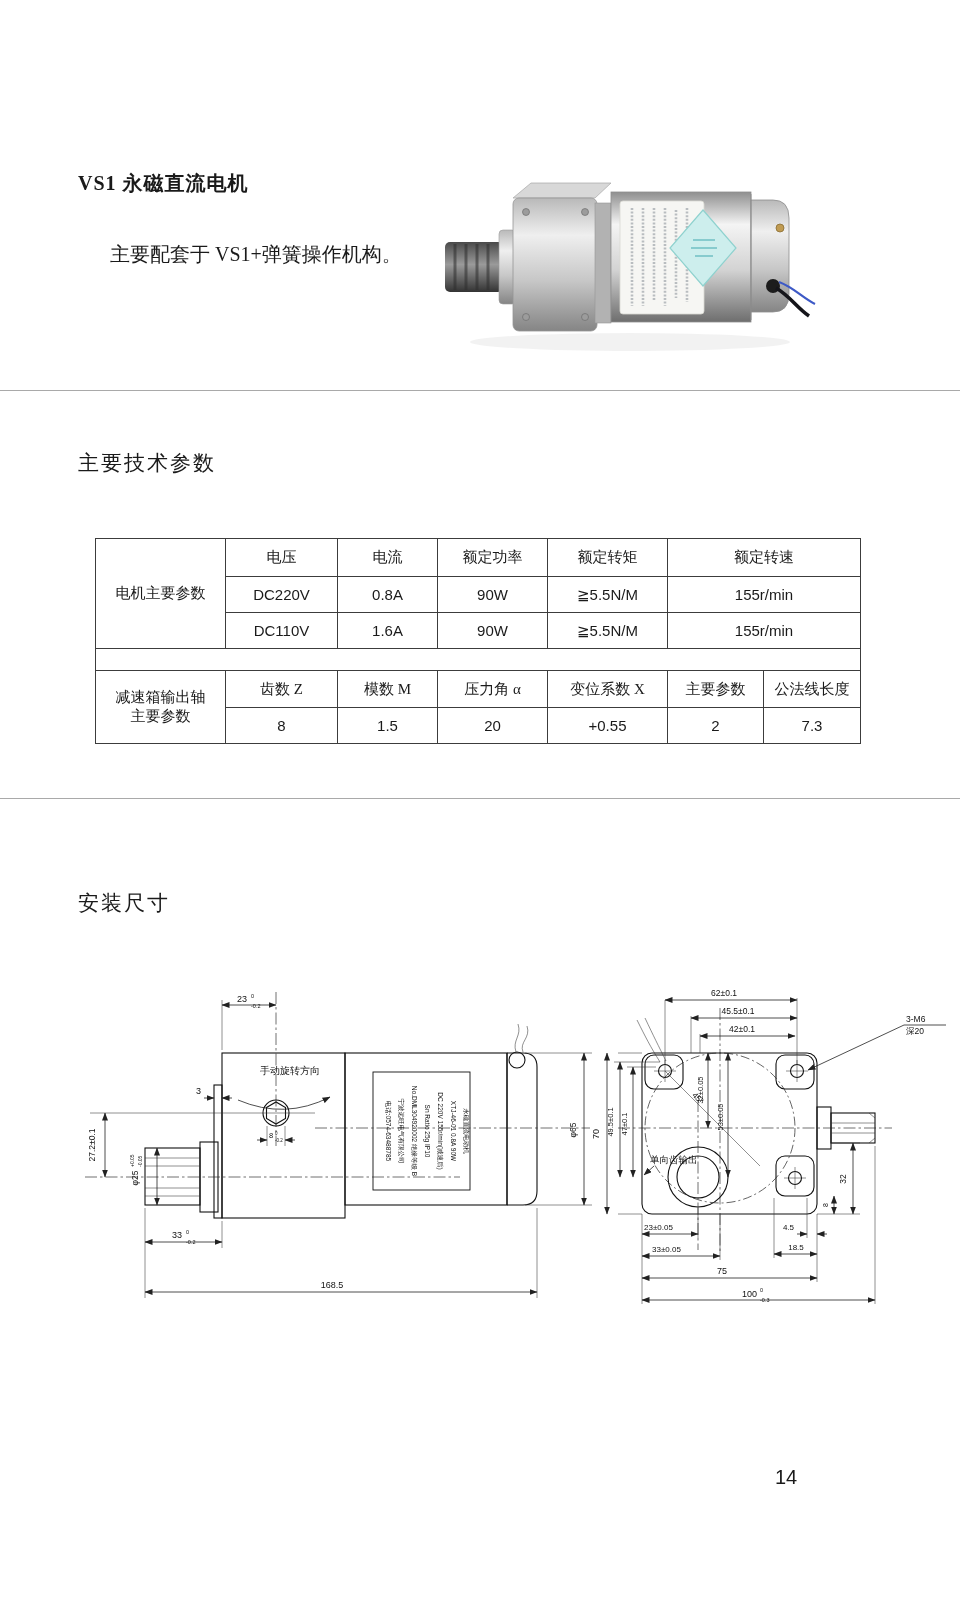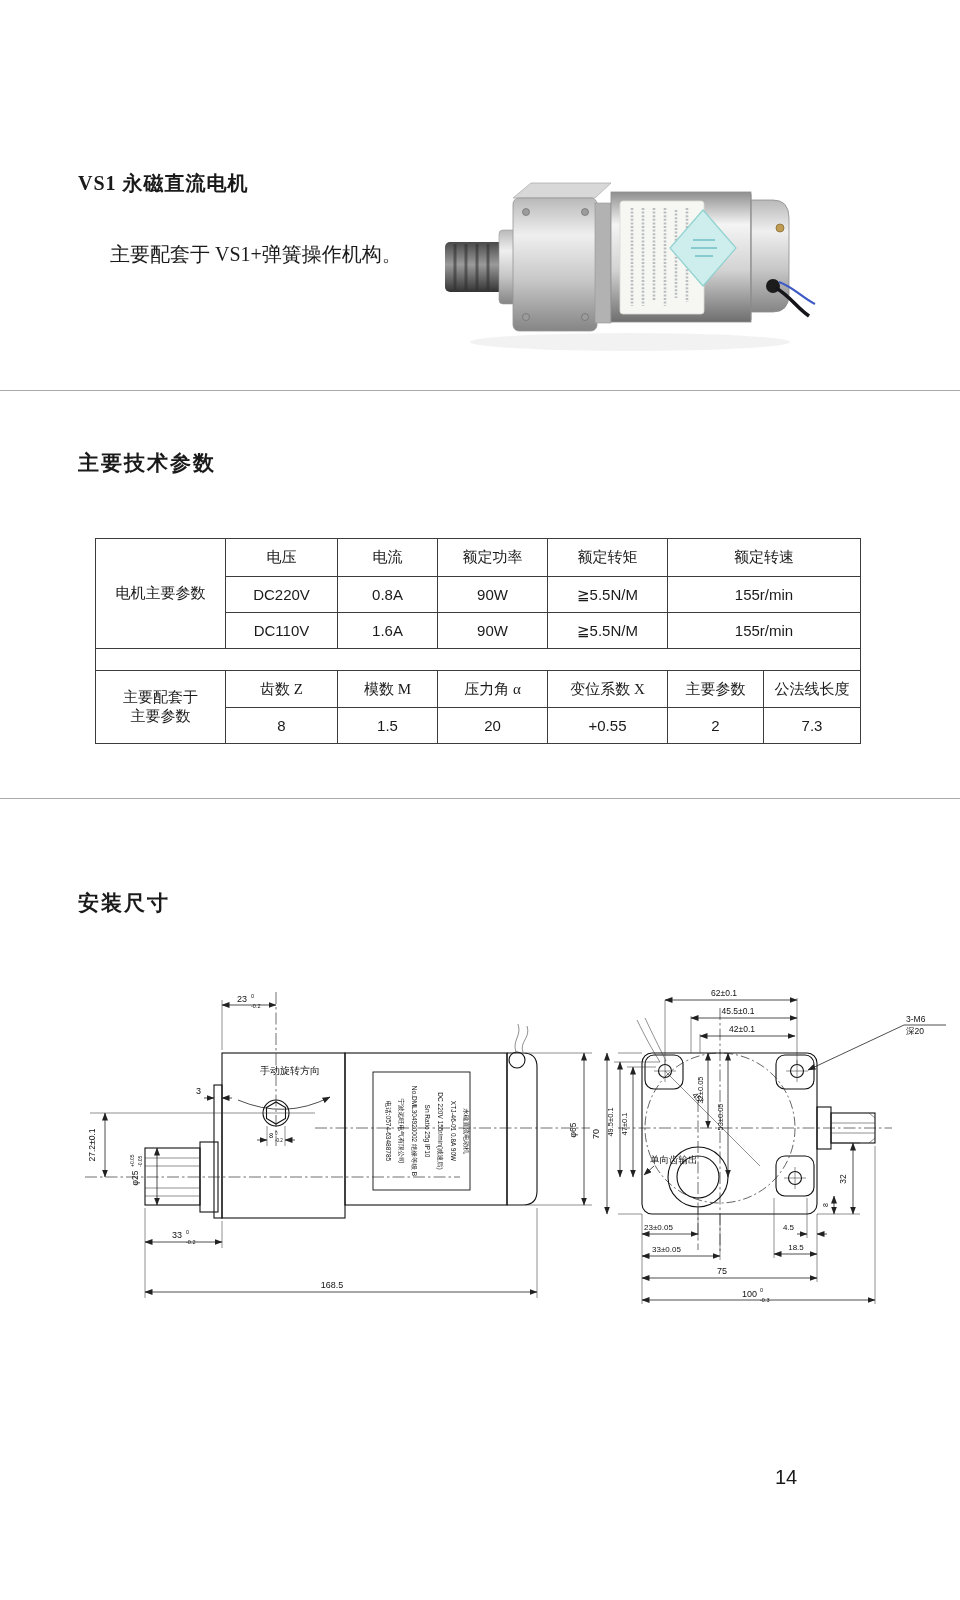--- a/index.html
+++ b/index.html
@@ -1,21 +1,21 @@
 <!DOCTYPE html>
 <html><head>
 <meta charset="utf-8">
 <style>
   html,body{margin:0;padding:0;background:#fff;}
   body{width:960px;height:1600px;position:relative;overflow:hidden;
        font-family:"Liberation Serif","DejaVu Serif",serif;color:#1a1a1a;}
   .abs{position:absolute;}
   #title{left:78px;top:170px;font-size:20px;font-weight:bold;letter-spacing:1px;}
   #intro{left:110px;top:241px;font-size:20px;}
-  .h2{font-size:21px;font-weight:bold;letter-spacing:2px;}
+  .h2{font-size:21px;font-weight:normal;letter-spacing:2px;}
   #sec1{left:78px;top:449px;}
   #sec2{left:78px;top:869px;margin-top:20px;}
   .rule{left:0;width:960px;height:0;border-top:1px solid #a9a9a9;}
   #rule1{top:390px;}
   #rule2{top:798px;}
   #pagenum{left:775px;top:1466px;font-size:20px;font-family:Liberation Sans, sans-serif;}
   
   table.spec{position:absolute;left:95px;top:538px;border-collapse:collapse;table-layout:fixed;width:765px;
      font-size:15px;}
   table.spec td{border:1px solid #3c3c3c;text-align:center;vertical-align:middle;padding:0;}
@@ -135,21 +135,21 @@
     <td class="val">1.6A</td>
     <td class="val">90W</td>
     <td class="val">≧5.5N/M</td>
     <td class="val" colspan="2">155r/min</td>
   </tr>
   <tr>
         <td class="sp" colspan="7"></td>
       </tr>
   <tr class="r-ghead">
     <td rowspan="2" class="hd">
-      <div>主要配套于</div>
+      <div>减速箱输出轴</div>
       <div>主要参数</div>
     </td>
     <td class="hd">齿数 Z</td>
     <td class="hd">模数 M</td>
     <td class="hd">压力角 α</td>
     <td class="hd">变位系数 X</td>
     <td class="hd">主要参数</td>
     <td class="hd">公法线长度</td>
   </tr>
   <tr class="r-data">

